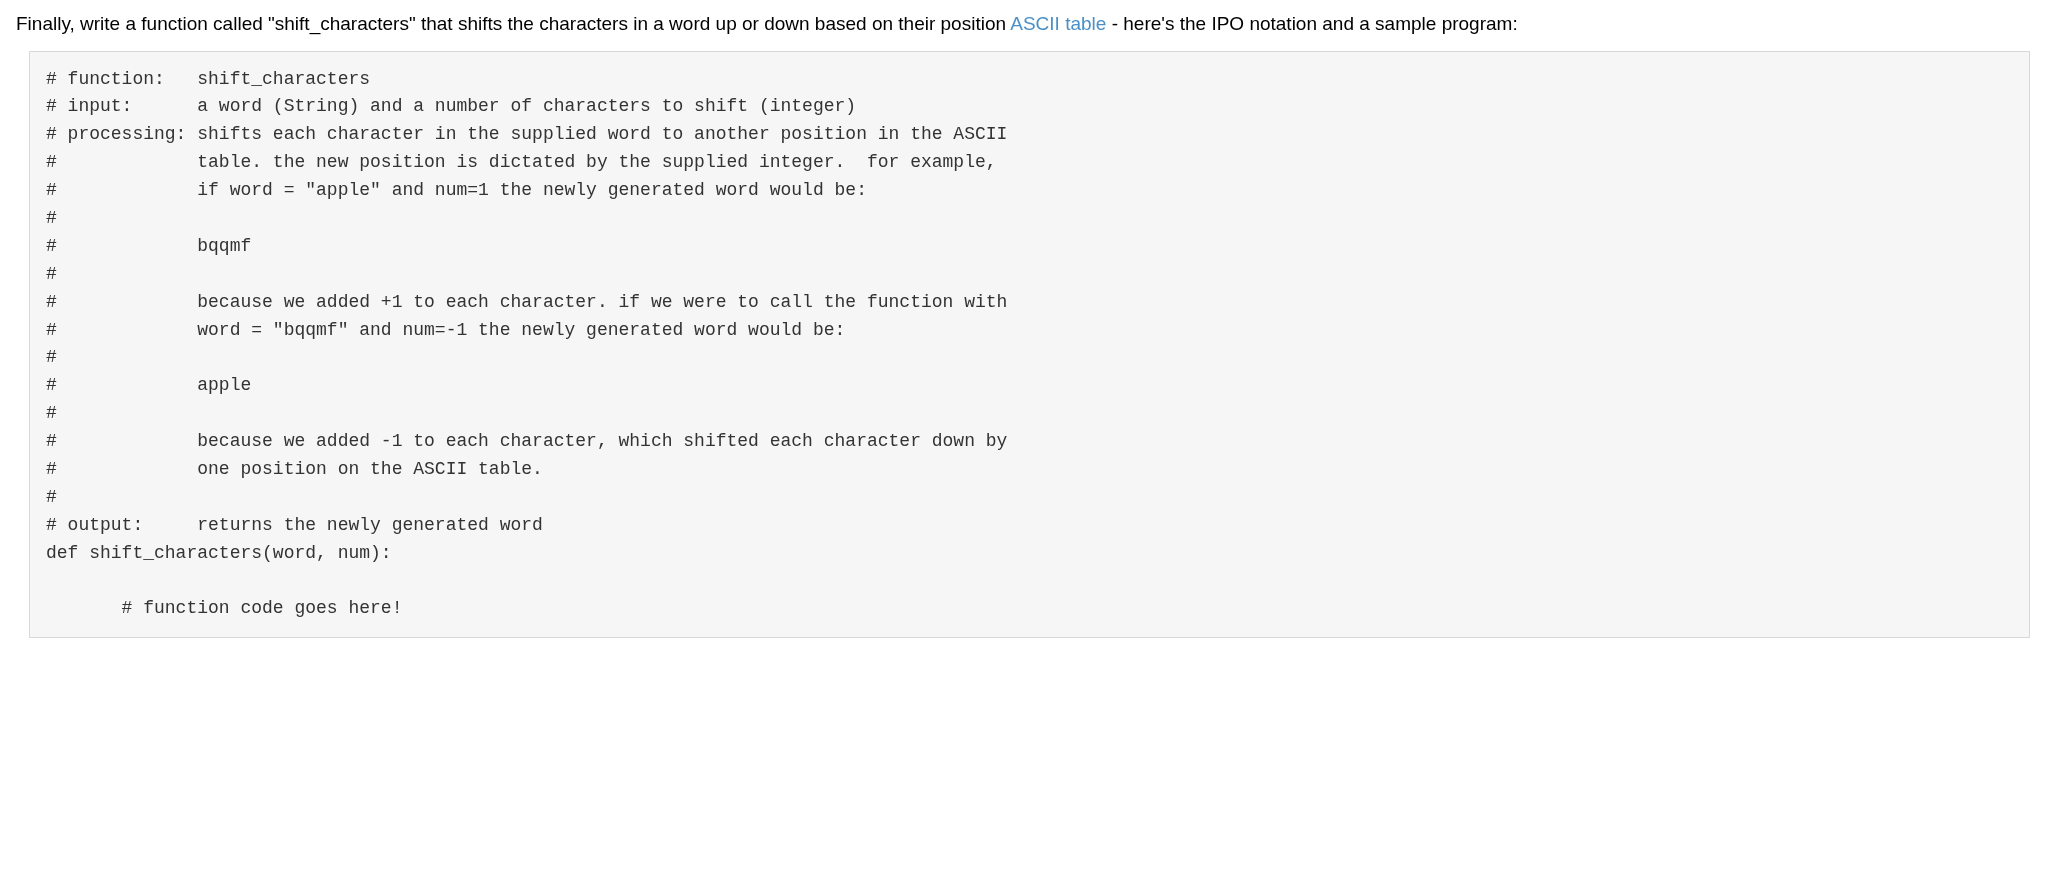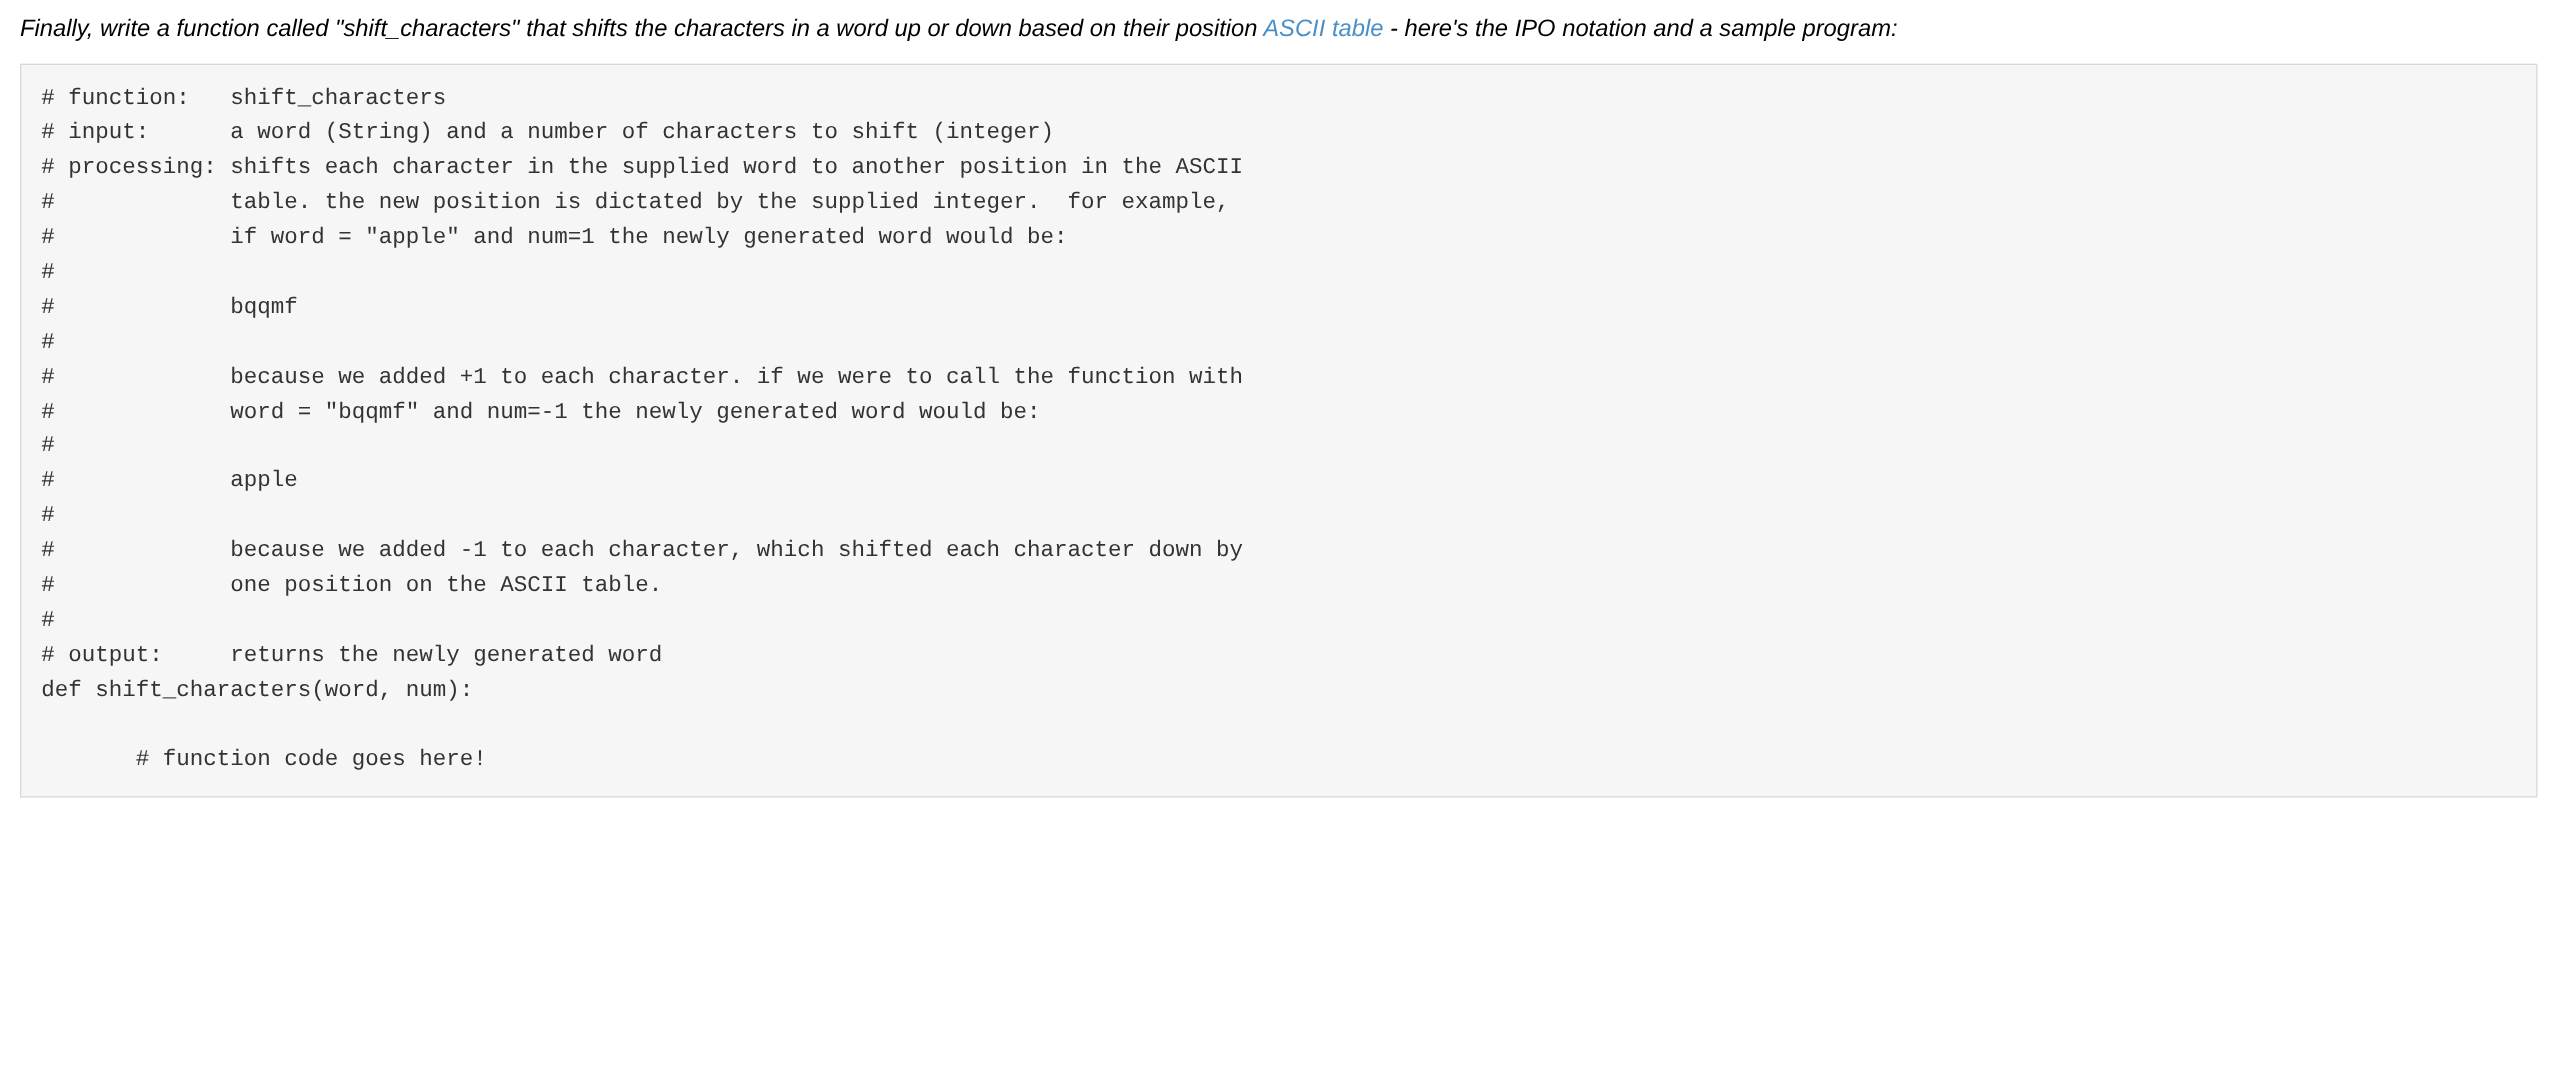--- a/index.html
+++ b/index.html
@@ -10,36 +10,36 @@
     body {
       font-family: -apple-system, BlinkMacSystemFont, "Segoe UI", Helvetica, Arial, sans-serif;
       font-size: 19px;
       line-height: 1.5;
       color: #000;
       background: #fff;
       padding: 10px 16px;
     }
     .intro-text {
       margin-bottom: 12px;
-      font-style: italic;
     }
     .link {
       color: #4a8fc7;
       text-decoration: none;
     }
     .code-block {
       background: #f6f6f6;
       border: 1px solid #d8d8d8;
       padding: 14px 16px;
       font-family: "SF Mono", Menlo, Monaco, Consolas, "Courier New", monospace;
       font-size: 18px;
       line-height: 1.55;
       white-space: pre;
       overflow-x: auto;
       color: #333;
+      margin-left: 13px;
     }
   </style>
 </head>
 <body>
 
 <p class="intro-text">
   <span>Finally, write a function called "shift_characters" that shifts the characters in a word up or down based on their position </span><a class="link" href="#">ASCII table</a><span> - here's the IPO notation and a sample program:</span>
 </p>
 
 <pre class="code-block"># function:   shift_characters

